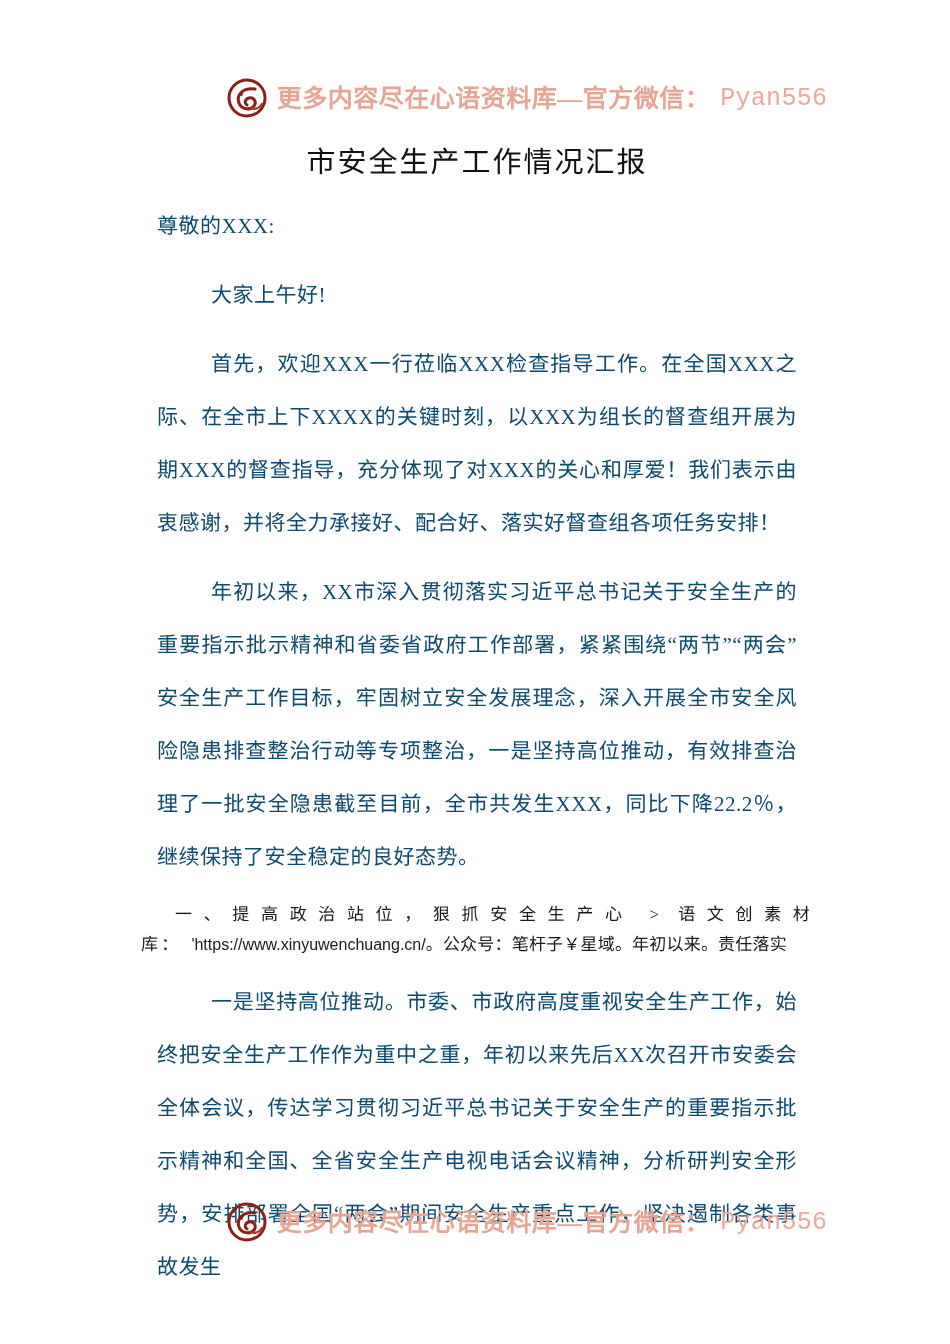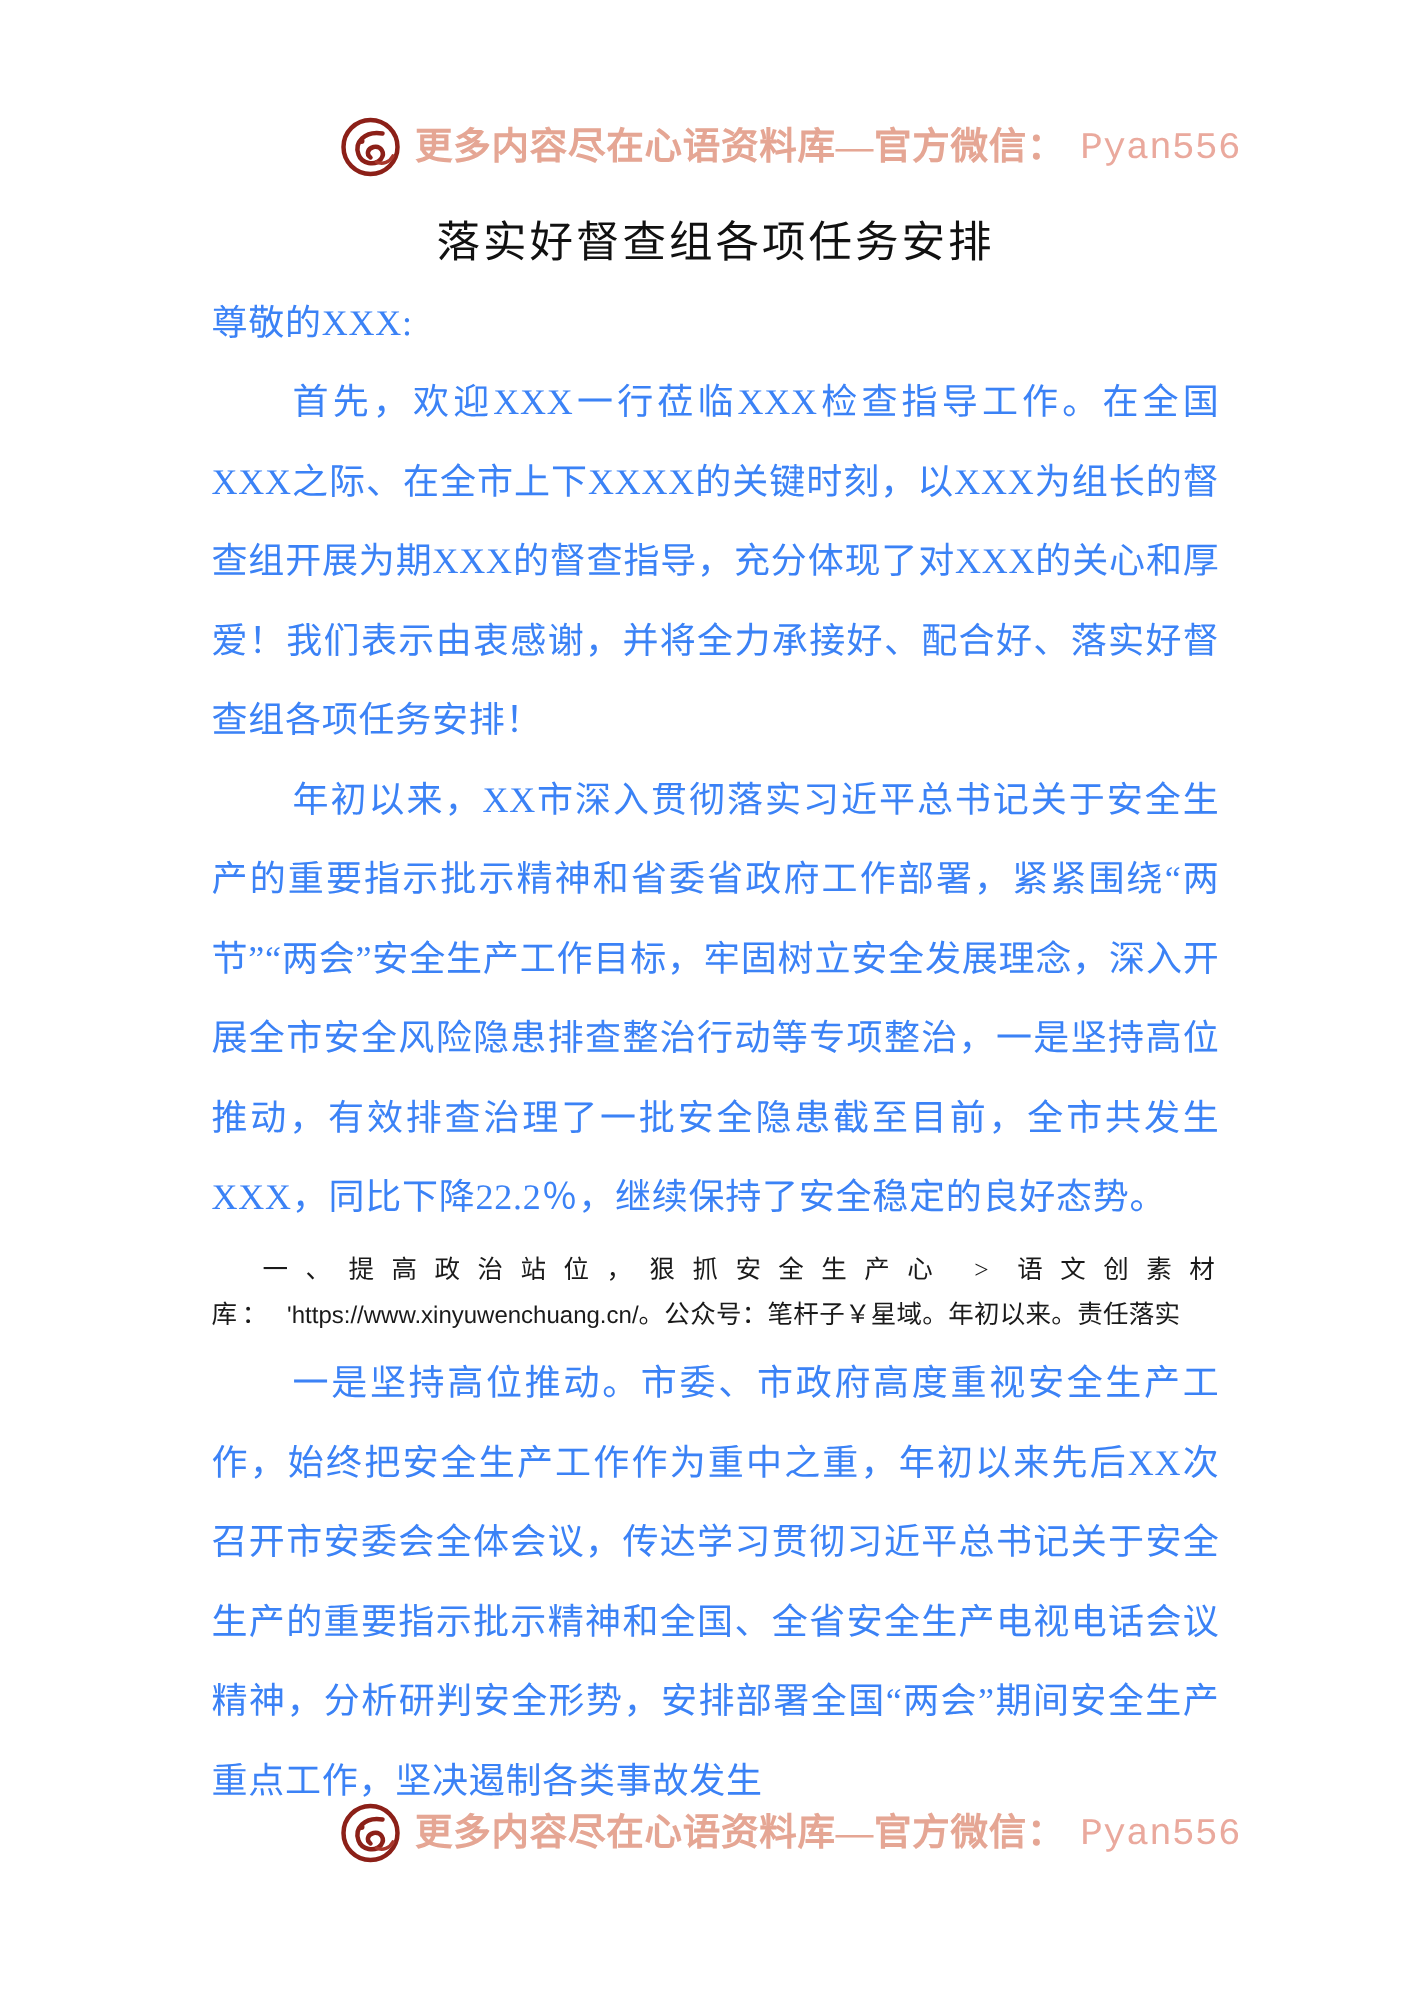--- a/index.html
+++ b/index.html
@@ -79,28 +79,28 @@
     font-size: 29px;
     line-height: 44px;
     text-align: center;
     letter-spacing: 2px;
     margin: 0 0 6px 0;
     font-weight: 400;
     color: #111;
   }
 
   p.para {
-    font-size: 24px;
+    font-size: 21px;
     line-height: 53px;
-    margin: 0;
+    margin: 16px;
     text-align: justify;
     text-align-last: left;
     text-justify: inter-ideograph;
     letter-spacing: 0.5px;
-    color: #3b82f6;
+    color: #0c4a6e;
   }
 
   p.indent  { text-indent: 54px; }
   p.indent2 { text-indent: 54px; }
 
   p.small-note {
     font-size: 17px;
     line-height: 30px;
     margin: 6px 0 4px 0;
     text-align: justify;
@@ -128,24 +128,25 @@
       <path d="M28 11 C16 9, 9 17, 12 25 C14 31, 23 33, 27 28 C30 24, 27 19, 22 20 C18 21, 17 25, 20 27" fill="none" stroke="#8c2018" stroke-width="3" stroke-linecap="round"></path>
       <circle cx="14" cy="16" r="2" fill="#8c2018"></circle>
       <path d="M24 30 C28 32, 33 30, 35 26" fill="none" stroke="#a8362b" stroke-width="2.4" stroke-linecap="round"></path>
     </svg>
     <span class="wm-text">更多内容尽在心语资料库—官方微信：</span>
     <span class="wm-handle">Pyan556</span>
   </div>
 
   <div class="doc">
 
-    <h1 class="doc-title">落实好督查组各项任务安排</h1>
+    <h1 class="doc-title">市安全生产工作情况汇报</h1>
 
     <p class="para">尊敬的XXX:</p>
 
+    <p class="para indent">大家上午好!</p>
 
     <p class="para indent">首先，欢迎XXX一行莅临XXX检查指导工作。在全国XXX之际、在全市上下XXXX的关键时刻，以XXX为组长的督查组开展为期XXX的督查指导，充分体现了对XXX的关心和厚爱！我们表示由衷感谢，并将全力承接好、配合好、落实好督查组各项任务安排！</p>
 
 
     <p class="para indent">年初以来，XX市深入贯彻落实习近平总书记关于安全生产的重要指示批示精神和省委省政府工作部署，紧紧围绕“两节”“两会”安全生产工作目标，牢固树立安全发展理念，深入开展全市安全风险隐患排查整治行动等专项整治，一是坚持高位推动，有效排查治理了一批安全隐患截至目前，全市共发生XXX，同比下降22.2％，继续保持了安全稳定的良好态势。</p>
 
     <p class="small-note">
       <span class="wide">一、提高政治站位，狠抓安全生产心 &gt; 语文创素材库：</span><span class="url">'https://www.xinyuwenchuang.cn/</span><span>。公众号：笔杆子￥星域。年初以来。责任落实</span>
     </p>
 

